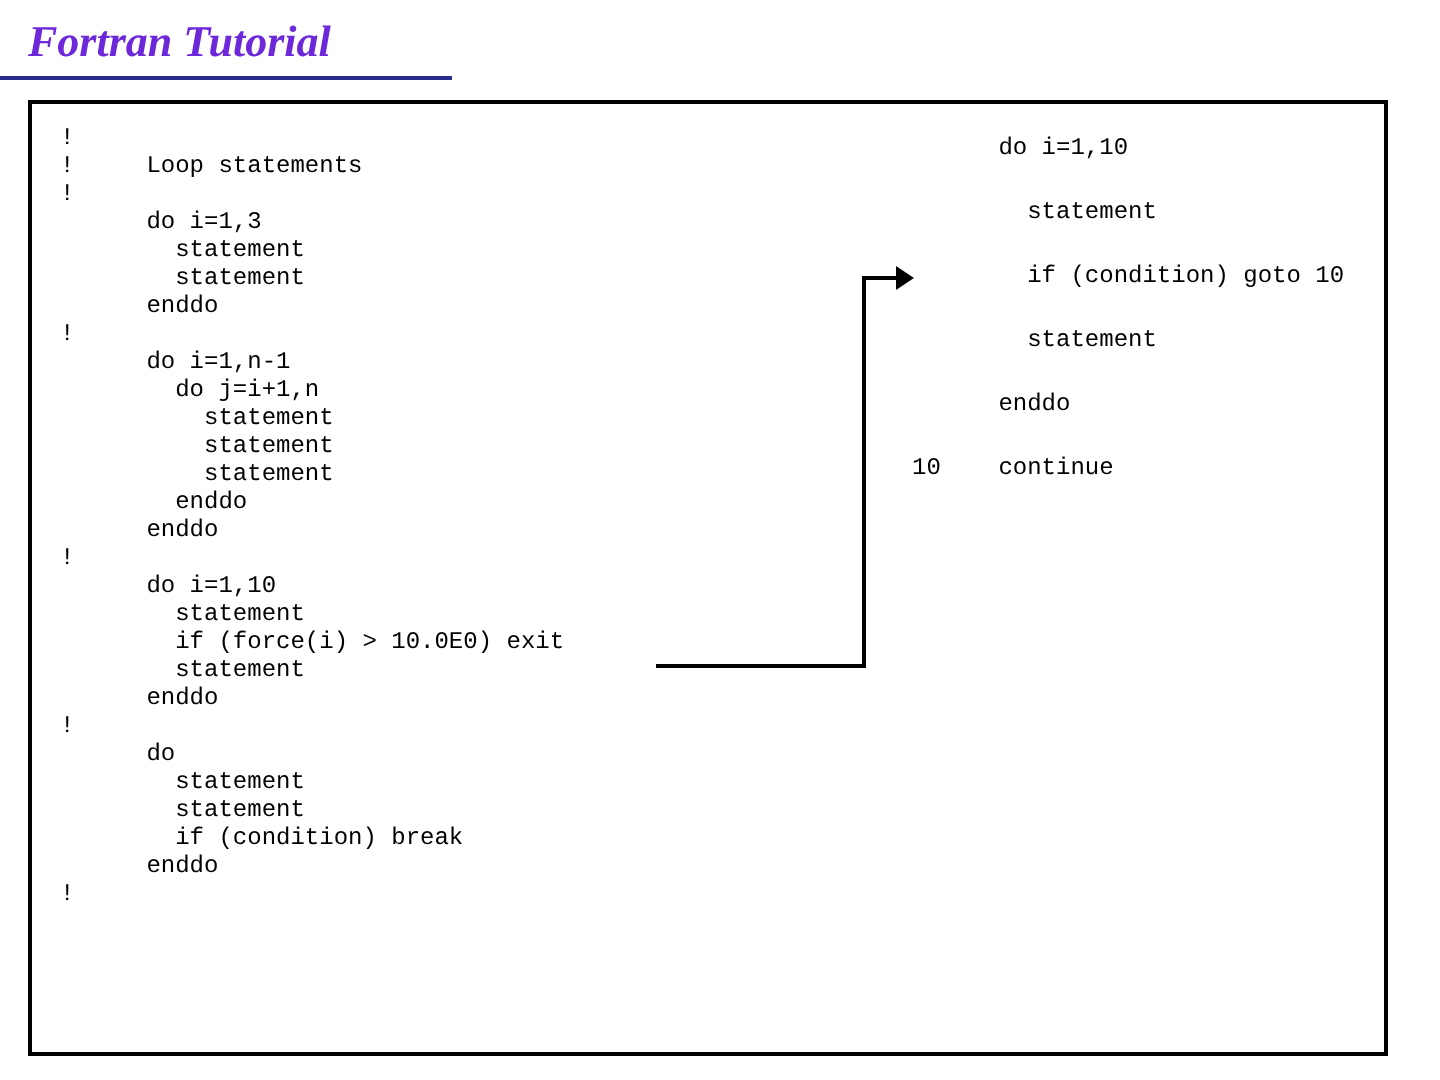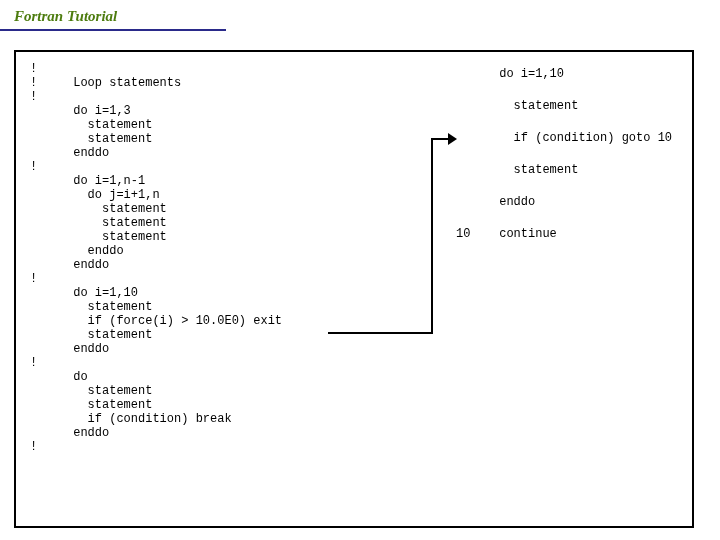--- a/index.html
+++ b/index.html
@@ -7,22 +7,22 @@
     padding: 0;
     width: 720px;
     height: 540px;
     font-family: Georgia, 'Times New Roman', serif;
     background: #fff;
     position: relative;
   }
   .title {
     font-style: italic;
     font-weight: bold;
-    font-size: 15px;
-    color: #4d7c0f;
+    font-size: 22px;
+    color: #6d28d9;
     padding: 8px 12px 4px 14px;
     border-bottom: 2px solid #2a2a8a;
     width: 200px;
   }
   .frame {
     position: absolute;
     top: 50px;
     left: 14px;
     width: 680px;
     height: 478px;

